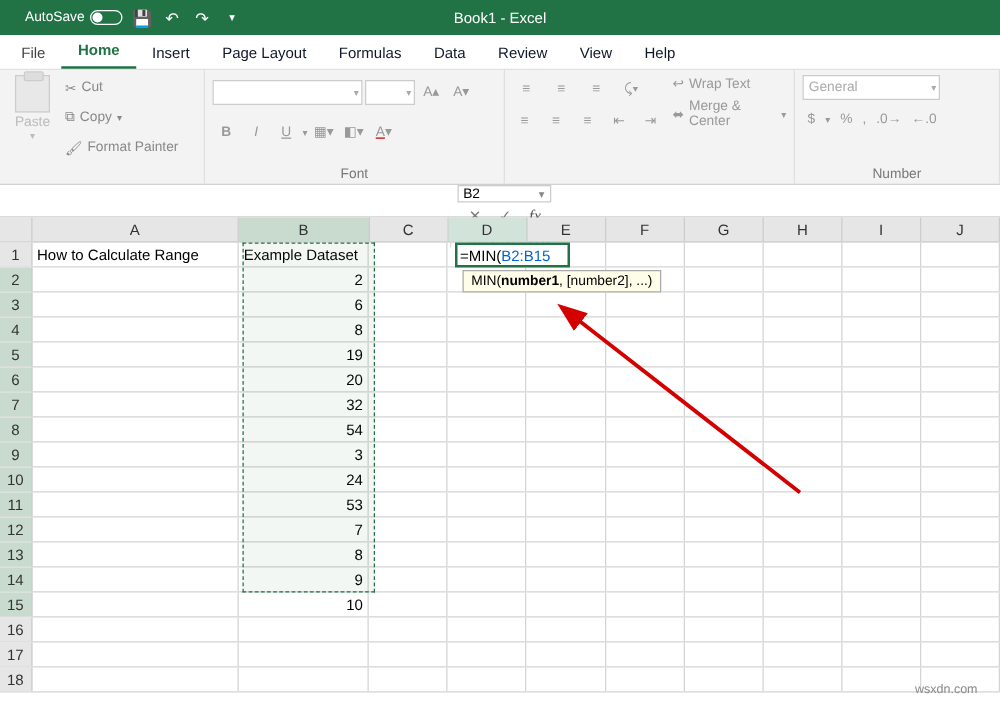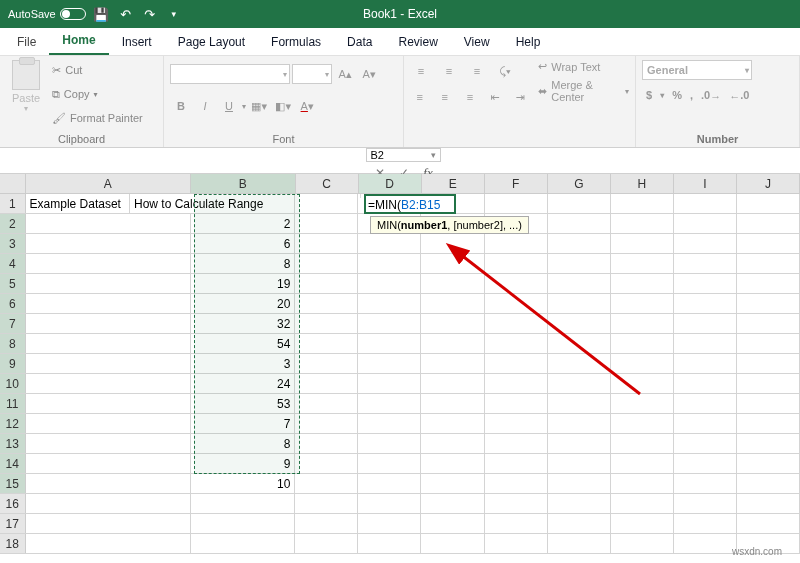--- a/index.html
+++ b/index.html
@@ -1,20 +1,20 @@
 <!DOCTYPE html>
 <html><head>
 <meta charset="utf-8">
 <style>
 * { box-sizing: border-box; margin: 0; padding: 0; font-family: "Segoe UI", Arial, sans-serif; }
 body { background: #fff; width: 800px; height: 563px; overflow: hidden; position: relative; }
 
 
 .titlebar { background: #217346; height: 28px; color: #fff; display: flex; align-items: center; font-size: 11px; position: relative; }
-.titlebar .qa { display: flex; align-items: center; gap: 8px; padding-left: 8px; }
+.titlebar .qa { display: flex; align-items: center; gap: 8px; padding-left: 20px; }
 .autosave { display: flex; align-items: center; gap: 4px; font-size: 11px; }
 .toggle { width: 26px; height: 12px; border: 1px solid #fff; border-radius: 8px; position: relative; }
 .toggle::after { content: ""; position: absolute; width: 8px; height: 8px; border-radius: 50%; background: #fff; top: 1px; left: 1px; }
 .qa-icon { width: 16px; text-align: center; font-size: 13px; }
 .title { position: absolute; left: 50%; transform: translateX(-50%); font-size: 12px; }
 
 
 .tabs { background: #fff; height: 28px; display: flex; align-items: flex-end; padding-left: 4px; gap: 0; font-size: 12px; border-bottom: 1px solid #e1e1e1; }
 .tab { padding: 6px 13px; color: #0f172a; cursor: pointer; }
 .tab.active { color: #217346; font-weight: 600; border-bottom: 2px solid #217346; }
@@ -43,21 +43,21 @@
 .font-btn { width: 22px; height: 22px; text-align: center; line-height: 22px; color: #999; }
 
 
 .alignment { width: 232px; }
 .alignment .body-col { display: flex; flex-direction: column; gap: 4px; width: 100%; }
 .align-row { display: flex; align-items: center; gap: 6px; height: 22px; }
 .align-big { display: flex; flex-direction: column; font-size: 11px; gap: 6px; padding-left: 8px; }
 .align-big > div { display: flex; align-items: center; gap: 4px; }
 
 
-.number { flex: 1; font-weight: bold; }
+.number { flex: 1; }
 .number .body-col { display: flex; flex-direction: column; gap: 4px; width: 100%; }
 
 
 .formula-row { height: 26px; border-bottom: 1px solid #d0d0d0; display: flex; align-items: center; flex-direction: column; }
 .name-box { width: 75px; height: 22px; border: 1px solid #ccc; margin-left: 6px; font-size: 11px; padding: 0 4px; display: flex; align-items: center; justify-content: space-between; }
 .name-box::after { content: "▾"; color: #888; font-size: 9px; }
 .fb-btns { display: flex; align-items: center; gap: 0; padding-left: 8px; }
 .fb-btn { width: 24px; height: 22px; text-align: center; line-height: 22px; font-size: 12px; color: #777; }
 .fx { font-style: italic; font-family: serif; font-size: 13px; color: #555; }
 .formula-input { flex: 1; height: 22px; border-left: 1px solid #ddd; padding-left: 6px; font-size: 12px; display: flex; align-items: center; }
@@ -146,21 +146,20 @@
             <span>⧉</span>
             <span>Copy</span>
             <span style="font-size:8px">▾</span>
           </div>
         <div>
             <span>🖌</span>
             <span>Format Painter</span>
           </div>
       </div>
     </div>
-    <div class="group-label">Clipboard</div>
   </div>
 
   <div class="group font">
     <div class="group-body">
       <div class="body-col">
         <div class="row">
           <div class="dropdown-box" style="width:120px"></div>
           <div class="dropdown-box" style="width:40px"></div>
           <span class="font-btn">A▴</span>
           <span class="font-btn">A▾</span>
@@ -250,22 +249,22 @@
     <div class="ch std">E</div>
     <div class="ch std">F</div>
     <div class="ch std">G</div>
     <div class="ch std">H</div>
     <div class="ch std">I</div>
     <div class="ch std">J</div>
   </div>
   <div class="rows" id="rows">
       <div class="row-line">
         <div class="rh">1</div>
+        <div class="cell cA al-left">How to Calculate Range</div>
         <div class="cell cB al-left">Example Dataset</div>
-        <div class="cell cA al-left">How to Calculate Range</div>
         <div class="cell cS"></div>
         <div class="cell cS">54</div>
         <div class="cell cS"></div>
         <div class="cell cS"></div>
         <div class="cell cS"></div>
         <div class="cell cS"></div>
         <div class="cell cS"></div>
         <div class="cell cS"></div>
       </div>
       <div class="row-line">

